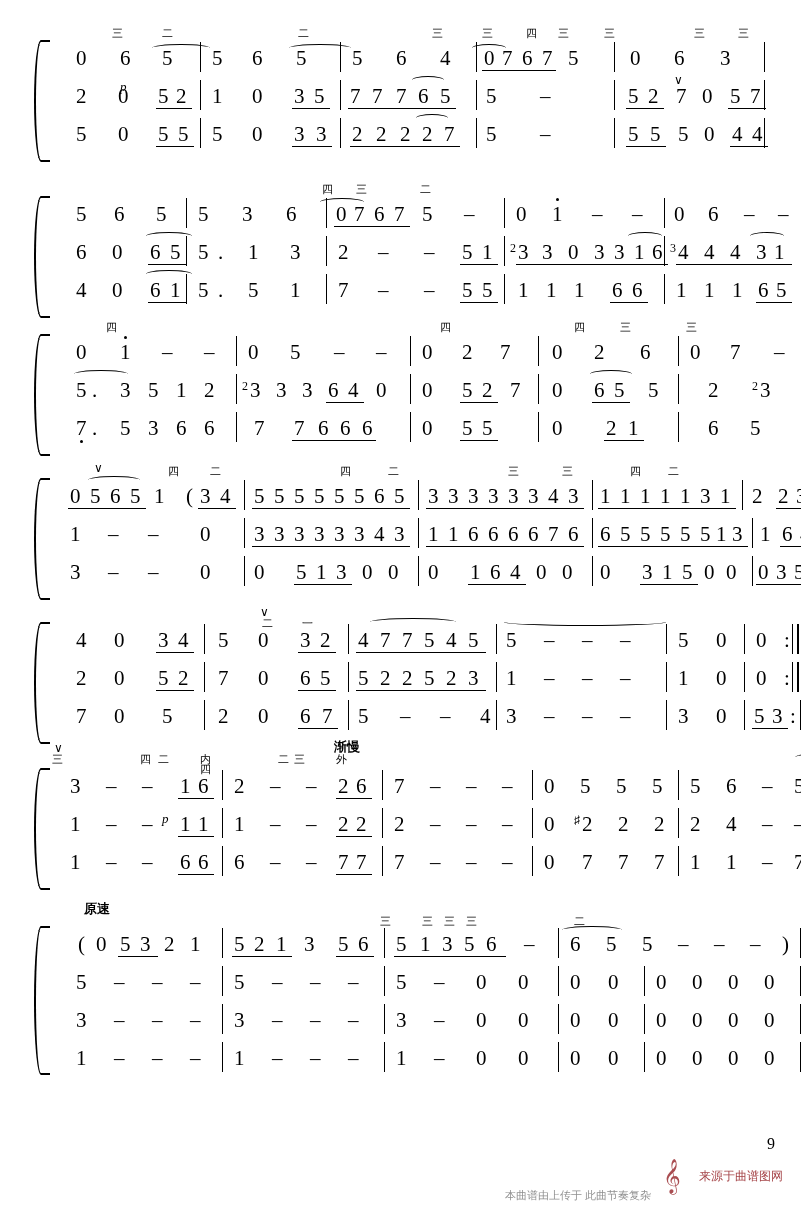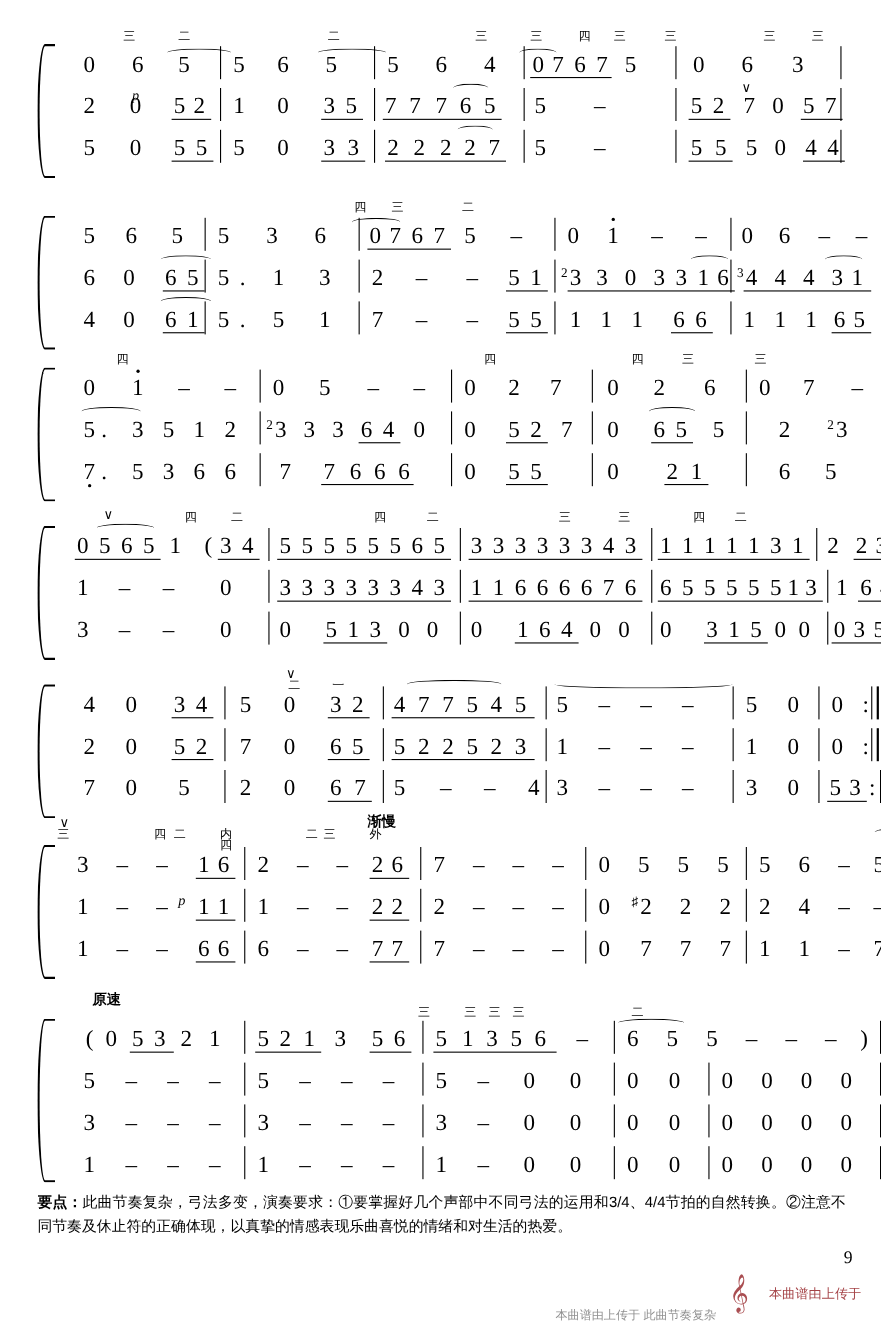--- a/index.html
+++ b/index.html
@@ -1049,23 +1049,20 @@
         <span class="n" style="left:604px;top:8px;">0</span>
         <span class="n" style="left:640px;top:8px;">0</span>
         <span class="n" style="left:676px;top:8px;">0</span>
         <span class="n" style="left:712px;top:8px;">0</span>
         <span class="bar" style="left:748px;top:2px;height:30px;"></span>
 
       </div>
     </div>
   </div>
 
-  <div class="footer-note">
-    <b>要点：</b><span>此曲节奏复杂，弓法多变，演奏要求：①要掌握好几个声部中不同弓法的运用和3/4、4/4节拍的自然转换。②注意不同节奏及休止符的正确体现，以真挚的情感表现乐曲喜悦的情绪和对生活的热爱。</span>
-  </div>
 
   <div class="page-num">9</div>
 
   <div class="wm-logo">𝄞</div>
-  <div class="wm">本曲谱由上传于</div>
+  <div class="wm">来源于曲谱图网</div>
   <div class="wm2">本曲谱由上传于 此曲节奏复杂</div>
 
 </div>
 
 </body></html>

